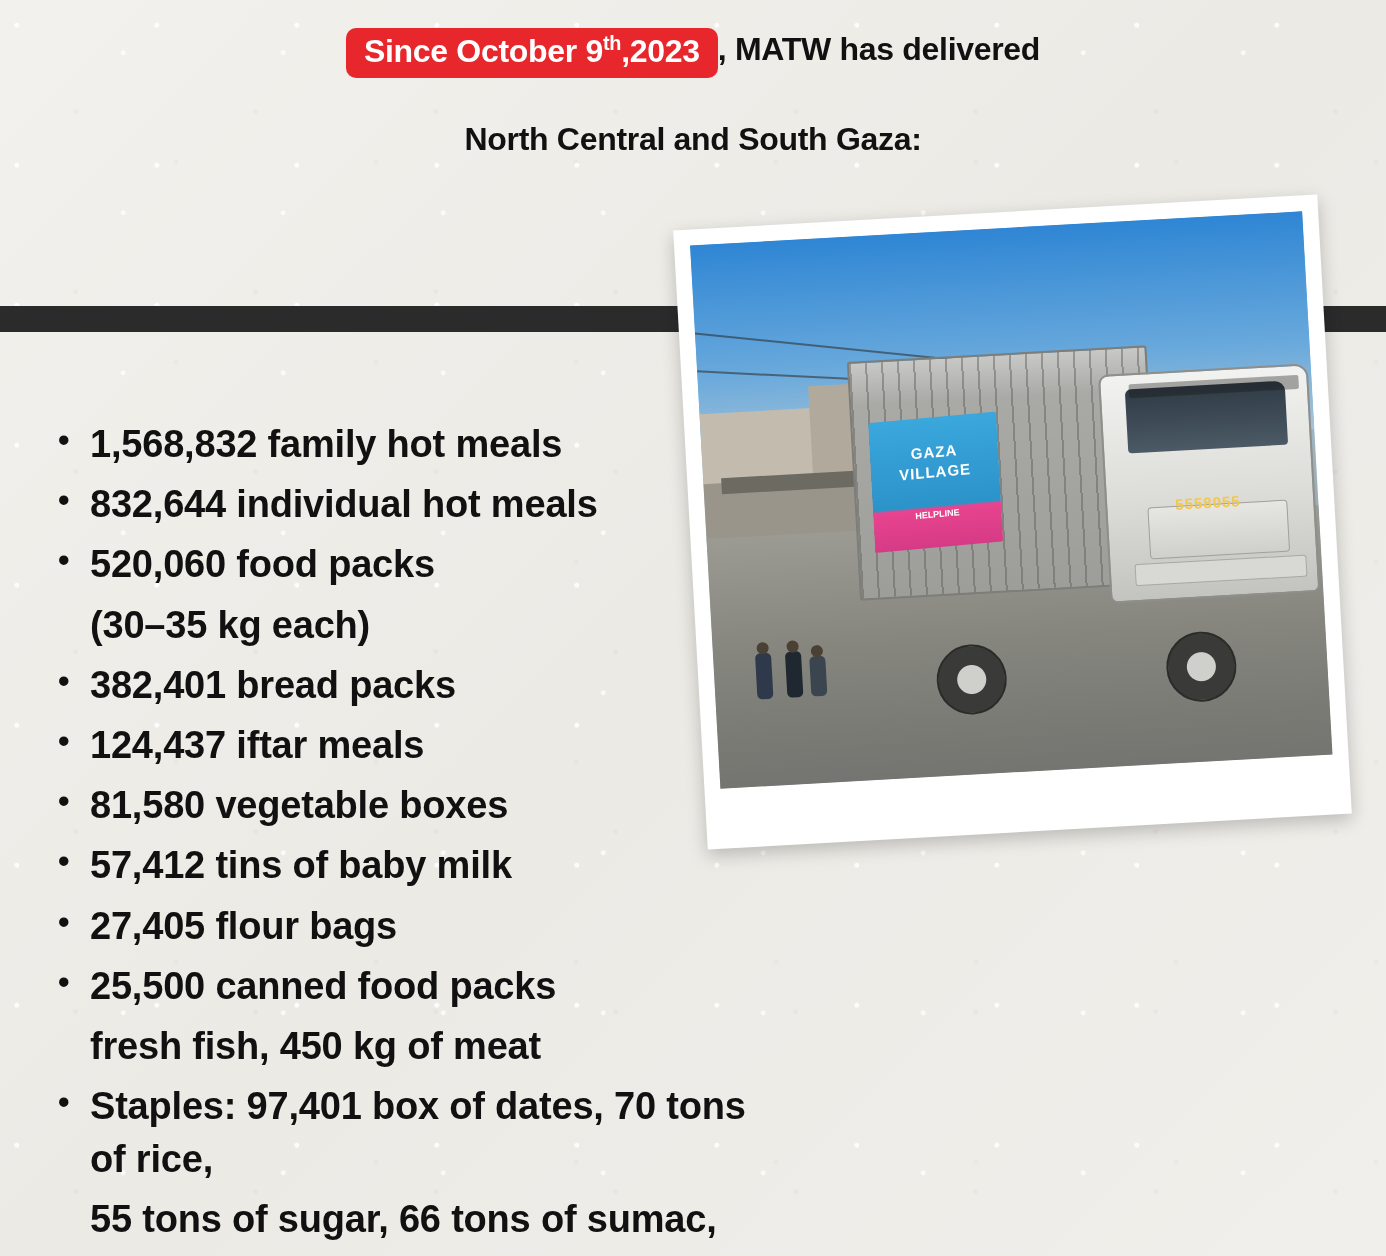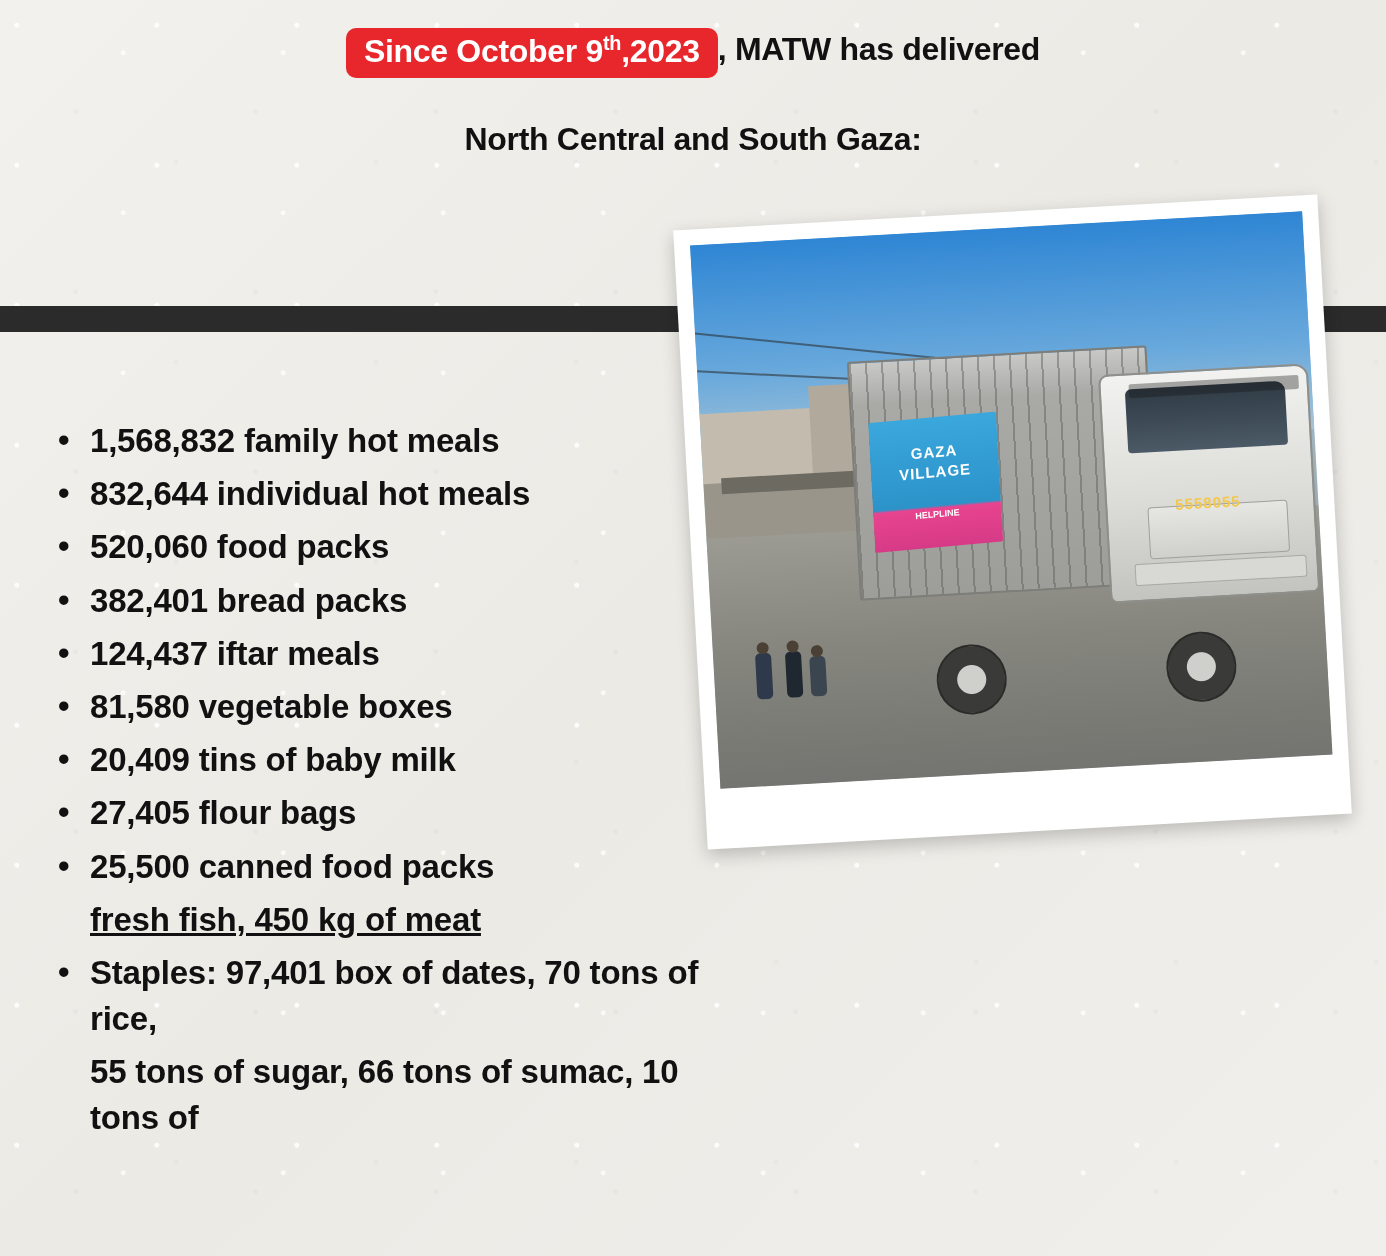--- a/index.html
+++ b/index.html
@@ -67,21 +67,21 @@
     left: 48px;
     top: 418px;
     width: 700px;
   }
   ul.stats {
     list-style: none;
   }
   ul.stats li {
     position: relative;
     padding-left: 42px;
-    font-size: 33px;
+    font-size: 38px;
     line-height: 1.40;
     font-weight: 800;
     color: #111111;
     margin-bottom: 7px;
     letter-spacing: -0.2px;
   }
   ul.stats li::before {
     content: "•";
     position: absolute;
     left: 10px;
@@ -235,27 +235,28 @@
   <span>North Central and South Gaza:</span>
 </div>
 
 <div class="divider"></div>
 
 <div class="list-wrap">
   <ul class="stats" id="stats-list">
       <li>1,568,832 family hot meals</li>
       <li>832,644 individual hot meals</li>
       <li>520,060 food packs</li>
+      <li class="nobullet" style="list-style: none; --hide: 1;">(30–35 kg each)</li>
       <li>382,401 bread packs</li>
       <li>124,437 iftar meals</li>
       <li>81,580 vegetable boxes</li>
-      <li>20,409 tins of baby milk</li>
+      <li>57,412 tins of baby milk</li>
       <li>27,405 flour bags</li>
       <li>25,500 canned food packs</li>
-      <li class="nobullet" style="list-style: none; text-decoration: underline; --hide: 1;">fresh fish, 450 kg of meat</li>
+      <li class="nobullet" style="list-style: none; --hide: 1;">fresh fish, 450 kg of meat</li>
       <li>Staples: 97,401 box of dates, 70 tons of rice,</li>
       <li class="nobullet" style="list-style: none; --hide: 1;">55 tons of sugar, 66 tons of sumac, 10 tons of</li>
     </ul>
 </div>
 
 <div class="photo-card">
   <div class="photo">
     <div class="sky"></div>
     <div class="bldg b1"></div>
     <div class="bldg b2"></div>

